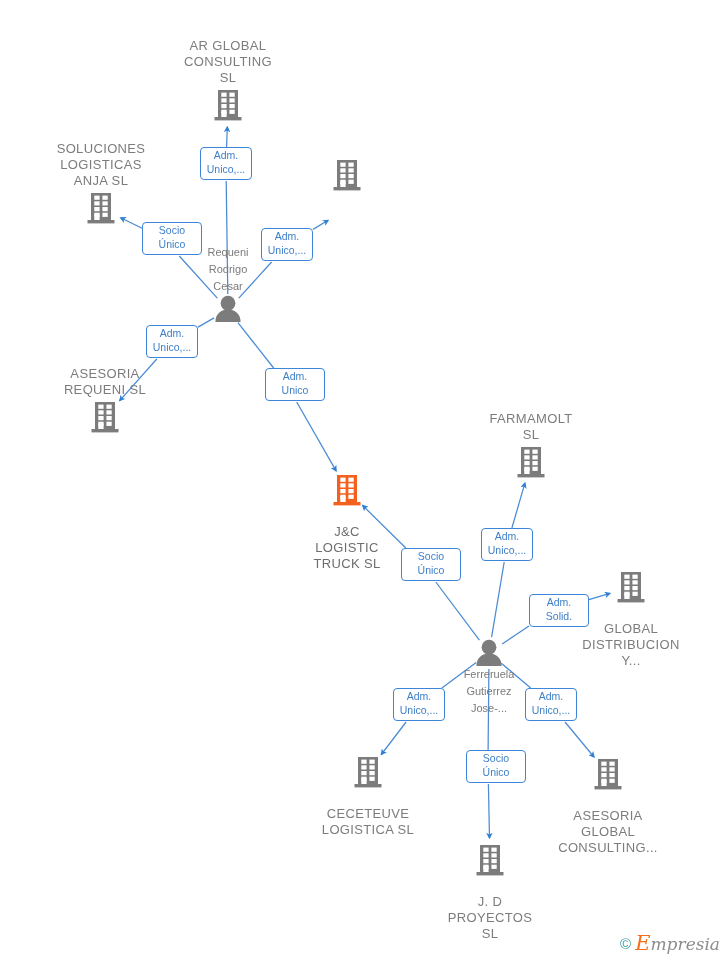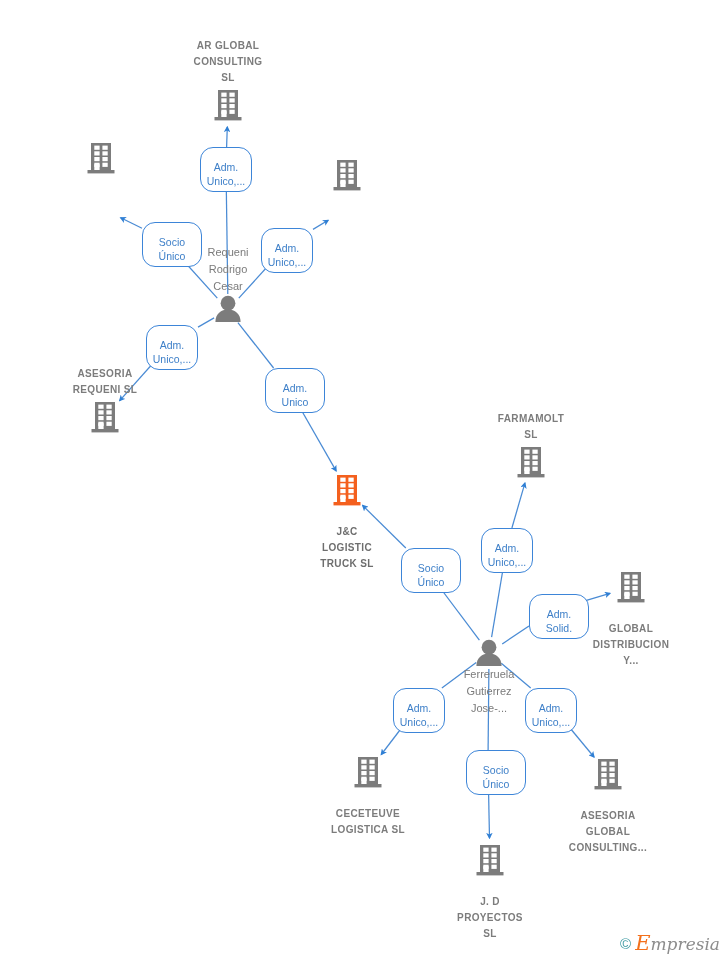--- a/index.html
+++ b/index.html
@@ -34,26 +34,26 @@
     text-align: center;
     z-index: 3;
   }
   .node .glyph {
     display: block;
     margin: 0 auto;
     line-height: 0;
   }
   .node .node-label {
     display: block;
-    font-size: 10px;
+    font-size: 13px;
     line-height: 16px;
     letter-spacing: 0.35px;
     color: #7c7c7c;
     white-space: pre-line;
-    font-weight: bold;
+    font-weight: normal;
   }
   .node.person .node-label {
     font-weight: normal;
     font-size: 11px;
     line-height: 17px;
     letter-spacing: 0px;
     color: #7b7b7b;
   }
   .node.company.label-above .node-label {
     margin-bottom: 2px;
@@ -64,26 +64,26 @@
   .node.highlight .node-label {
     color: #6e6e6e;
   }
 
   
   .edge-label {
     position: absolute;
     box-sizing: border-box;
     background: #ffffff;
     border: 1.4px solid #3d85d8;
-    border-radius: 13px;
+    border-radius: 4px;
     color: #3d7fc8;
     font-size: 10.5px;
     line-height: 14px;
     text-align: center;
-    padding: 12px 3px 3px 3px;
+    padding: 0 3px 3px 3px;
     white-space: pre-line;
     z-index: 4;
   }
   .edge-label.w-narrow { width: 60px; margin-left: -22px; }
   .edge-label.w-mid    { width: 52px; margin-left: -26px; }
 
   
   #watermark {
     position: absolute;
     right: 8px;
@@ -164,20 +164,23 @@
               <rect x="16.4" y="10.3" width="5.3" height="4.2"></rect>
               <rect x="8.3" y="16" width="5.3" height="4.2"></rect>
               <rect x="16.4" y="16" width="5.3" height="4.2"></rect>
               <rect x="8.3" y="21.7" width="5.3" height="4.2"></rect>
               <rect x="16.4" y="21.7" width="5.3" height="4.2"></rect>
               <rect x="8.3" y="23.2" width="5.3" height="5.8"></rect>
             </g>
           </svg></span>
       </div>
       <div class="node company label-above" style="left: 101px; top: 141px;">
+        <span class="node-label">SOLUCIONES
+LOGISTICAS
+ANJA  SL</span>
         <span class="glyph"><svg width="30" height="34" viewBox="0 0 30 34">
             <g fill="#7c7c7c">
               <rect x="5" y="2" width="20" height="27"></rect>
               <rect x="1.5" y="29" width="27" height="3.4"></rect>
             </g>
             <g fill="#ffffff">
               <rect x="8.3" y="4.6" width="5.3" height="4.2"></rect>
               <rect x="16.4" y="4.6" width="5.3" height="4.2"></rect>
               <rect x="8.3" y="10.3" width="5.3" height="4.2"></rect>
               <rect x="16.4" y="10.3" width="5.3" height="4.2"></rect>

